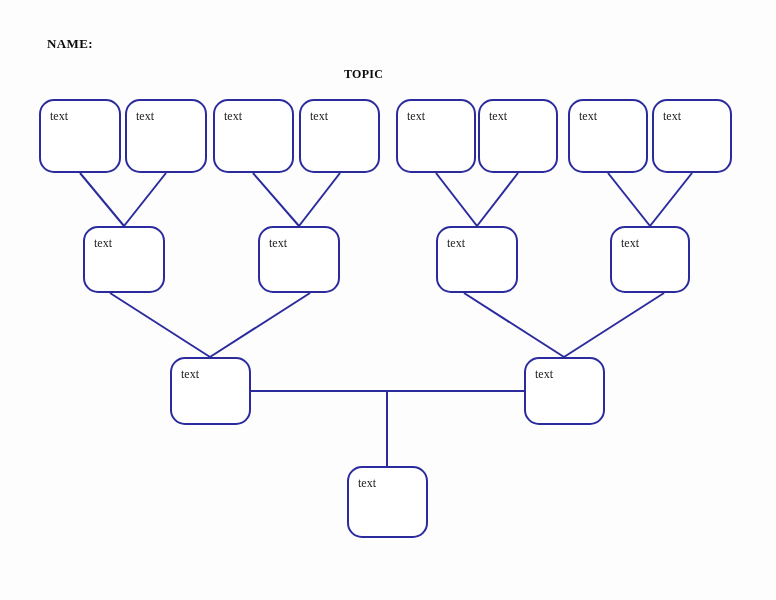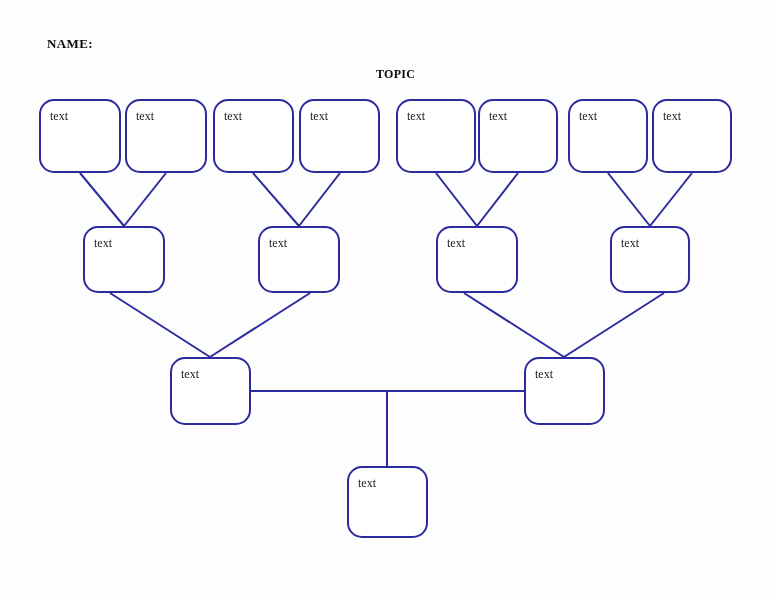--- a/index.html
+++ b/index.html
@@ -37,21 +37,20 @@
   .label-topic {
     position: absolute;
     left: 344px;
     top: 67px;
     font-family: "Liberation Serif", "DejaVu Serif", serif;
     font-weight: bold;
     font-size: 12px;
     letter-spacing: 0.3px;
     color: #0b0b0b;
     white-space: nowrap;
-    margin-left: 32px;
   }
   .node {
     position: absolute;
     box-sizing: border-box;
     background: #ffffff;
     border: 2px solid #2b2b9e;
     border-radius: 15px;
   }
   .node .node-text {
     position: absolute;

